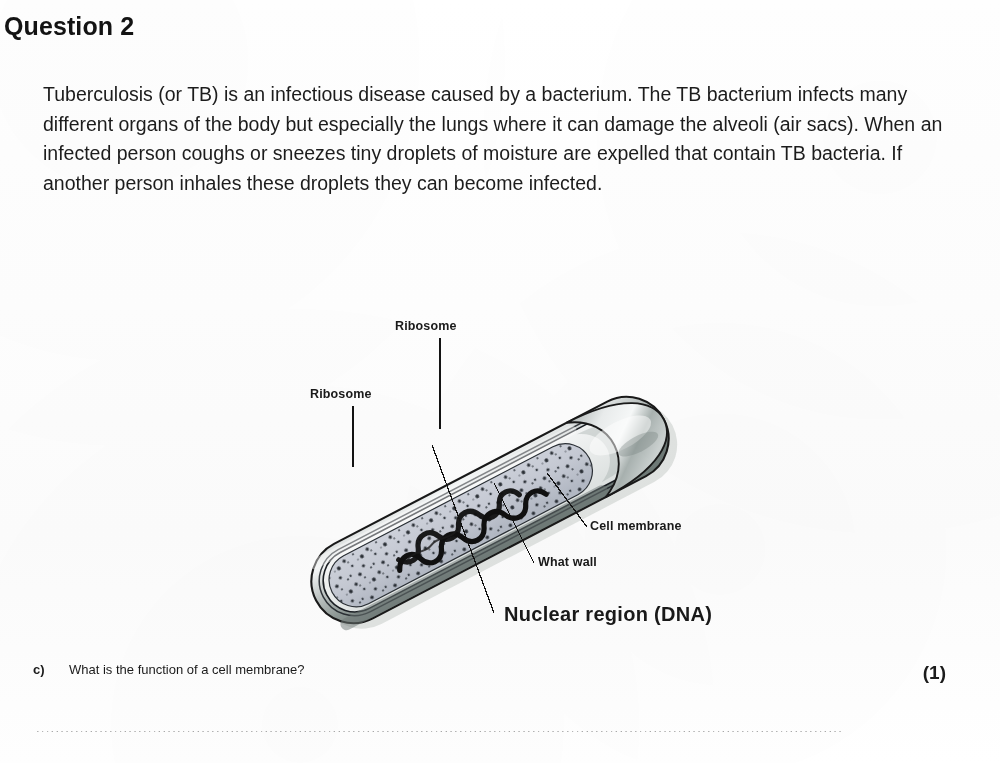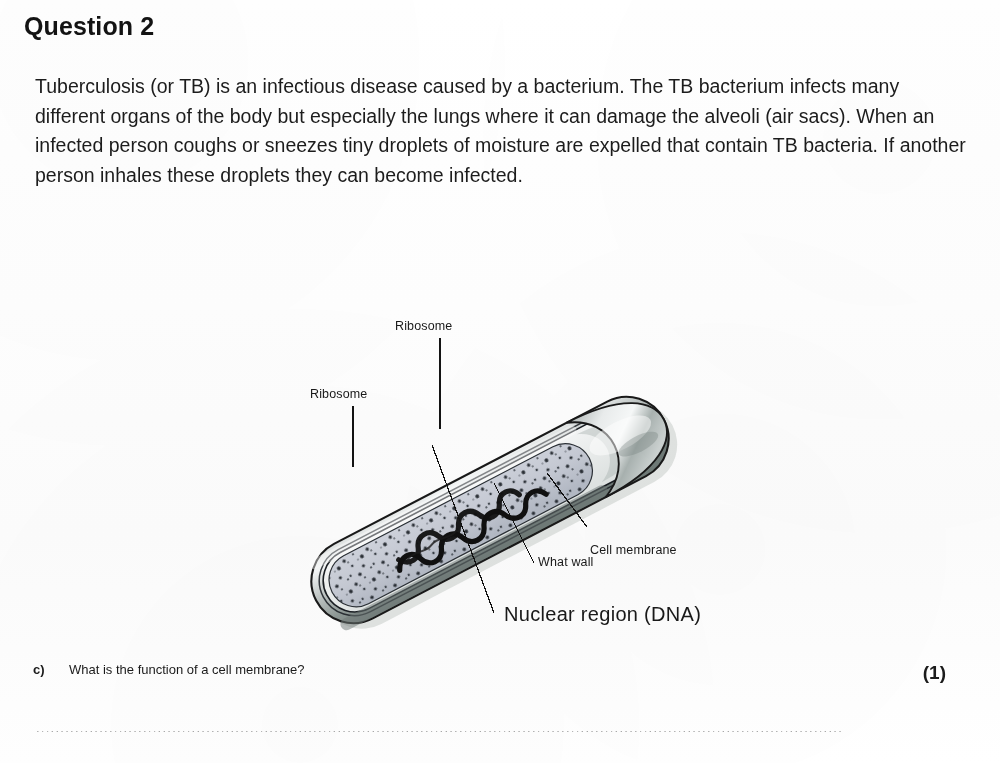--- a/index.html
+++ b/index.html
@@ -32,55 +32,55 @@
     background:
       radial-gradient(circle at 12% 8%, rgba(0,0,0,.020), rgba(0,0,0,0) 38%),
       radial-gradient(circle at 88% 18%, rgba(0,0,0,.016), rgba(0,0,0,0) 42%),
       radial-gradient(circle at 30% 95%, rgba(0,0,0,.022), rgba(0,0,0,0) 45%),
       radial-gradient(circle at 72% 72%, rgba(0,0,0,.014), rgba(0,0,0,0) 40%);
   }
 
   
   .q-title {
     position: absolute;
-    left: 24px;
+    left: 4px;
     top: 12px;
     font-size: 25px;
     font-weight: bold;
     letter-spacing: .1px;
     color: #141414;
   }
 
   
   .body-block {
     position: absolute;
     left: 27px;
     top: 64px;
     width: 952px;
     font-size: 19.5px;
     line-height: 29.5px;
     color: #1d1d1d;
   }
-  .body-block p { margin: 8px; }
+  .body-block p { margin: 16px; }
   .para-gap { height: 29px; }
 
   
   .diagram {
     position: absolute;
     left: 262px;
     top: 305px;
     width: 470px;
     height: 330px;
   }
   .diagram svg { display: block; width: 470px; height: 330px; }
 
   .dlabel {
     position: absolute;
     font-size: 12.5px;
-    font-weight: normal;
+    font-weight: bold;
     color: #1a1a1a;
     white-space: nowrap;
     letter-spacing: .15px;
   }
   .dlabel.big {
     font-size: 20px;
     letter-spacing: .3px;
   }
 
   
@@ -248,21 +248,21 @@
       <line x1="232" y1="178" x2="272" y2="258"></line>
 
       <line x1="170" y1="140" x2="232" y2="308"></line>
     </g>
   </svg>
 
   <span class="dlabel" style="left:133px; top:14px;">Ribosome</span>
 
   <span class="dlabel" style="left:48px; top:82px;">Ribosome</span>
 
-  <span class="dlabel" style="left:328px; top:214px;margin-top:24px;">Cell membrane</span>
+  <span class="dlabel" style="left:328px; top:214px;">Cell membrane</span>
 
   <span class="dlabel" style="left:276px; top:250px;">What wall</span>
 
   <span class="dlabel big" style="left:242px; top:298px;">Nuclear region (DNA)</span>
 </div>
 
 <div class="part-c">
   <span class="letter">c)</span><span>What is the function of a cell membrane?</span>
 </div>
 

